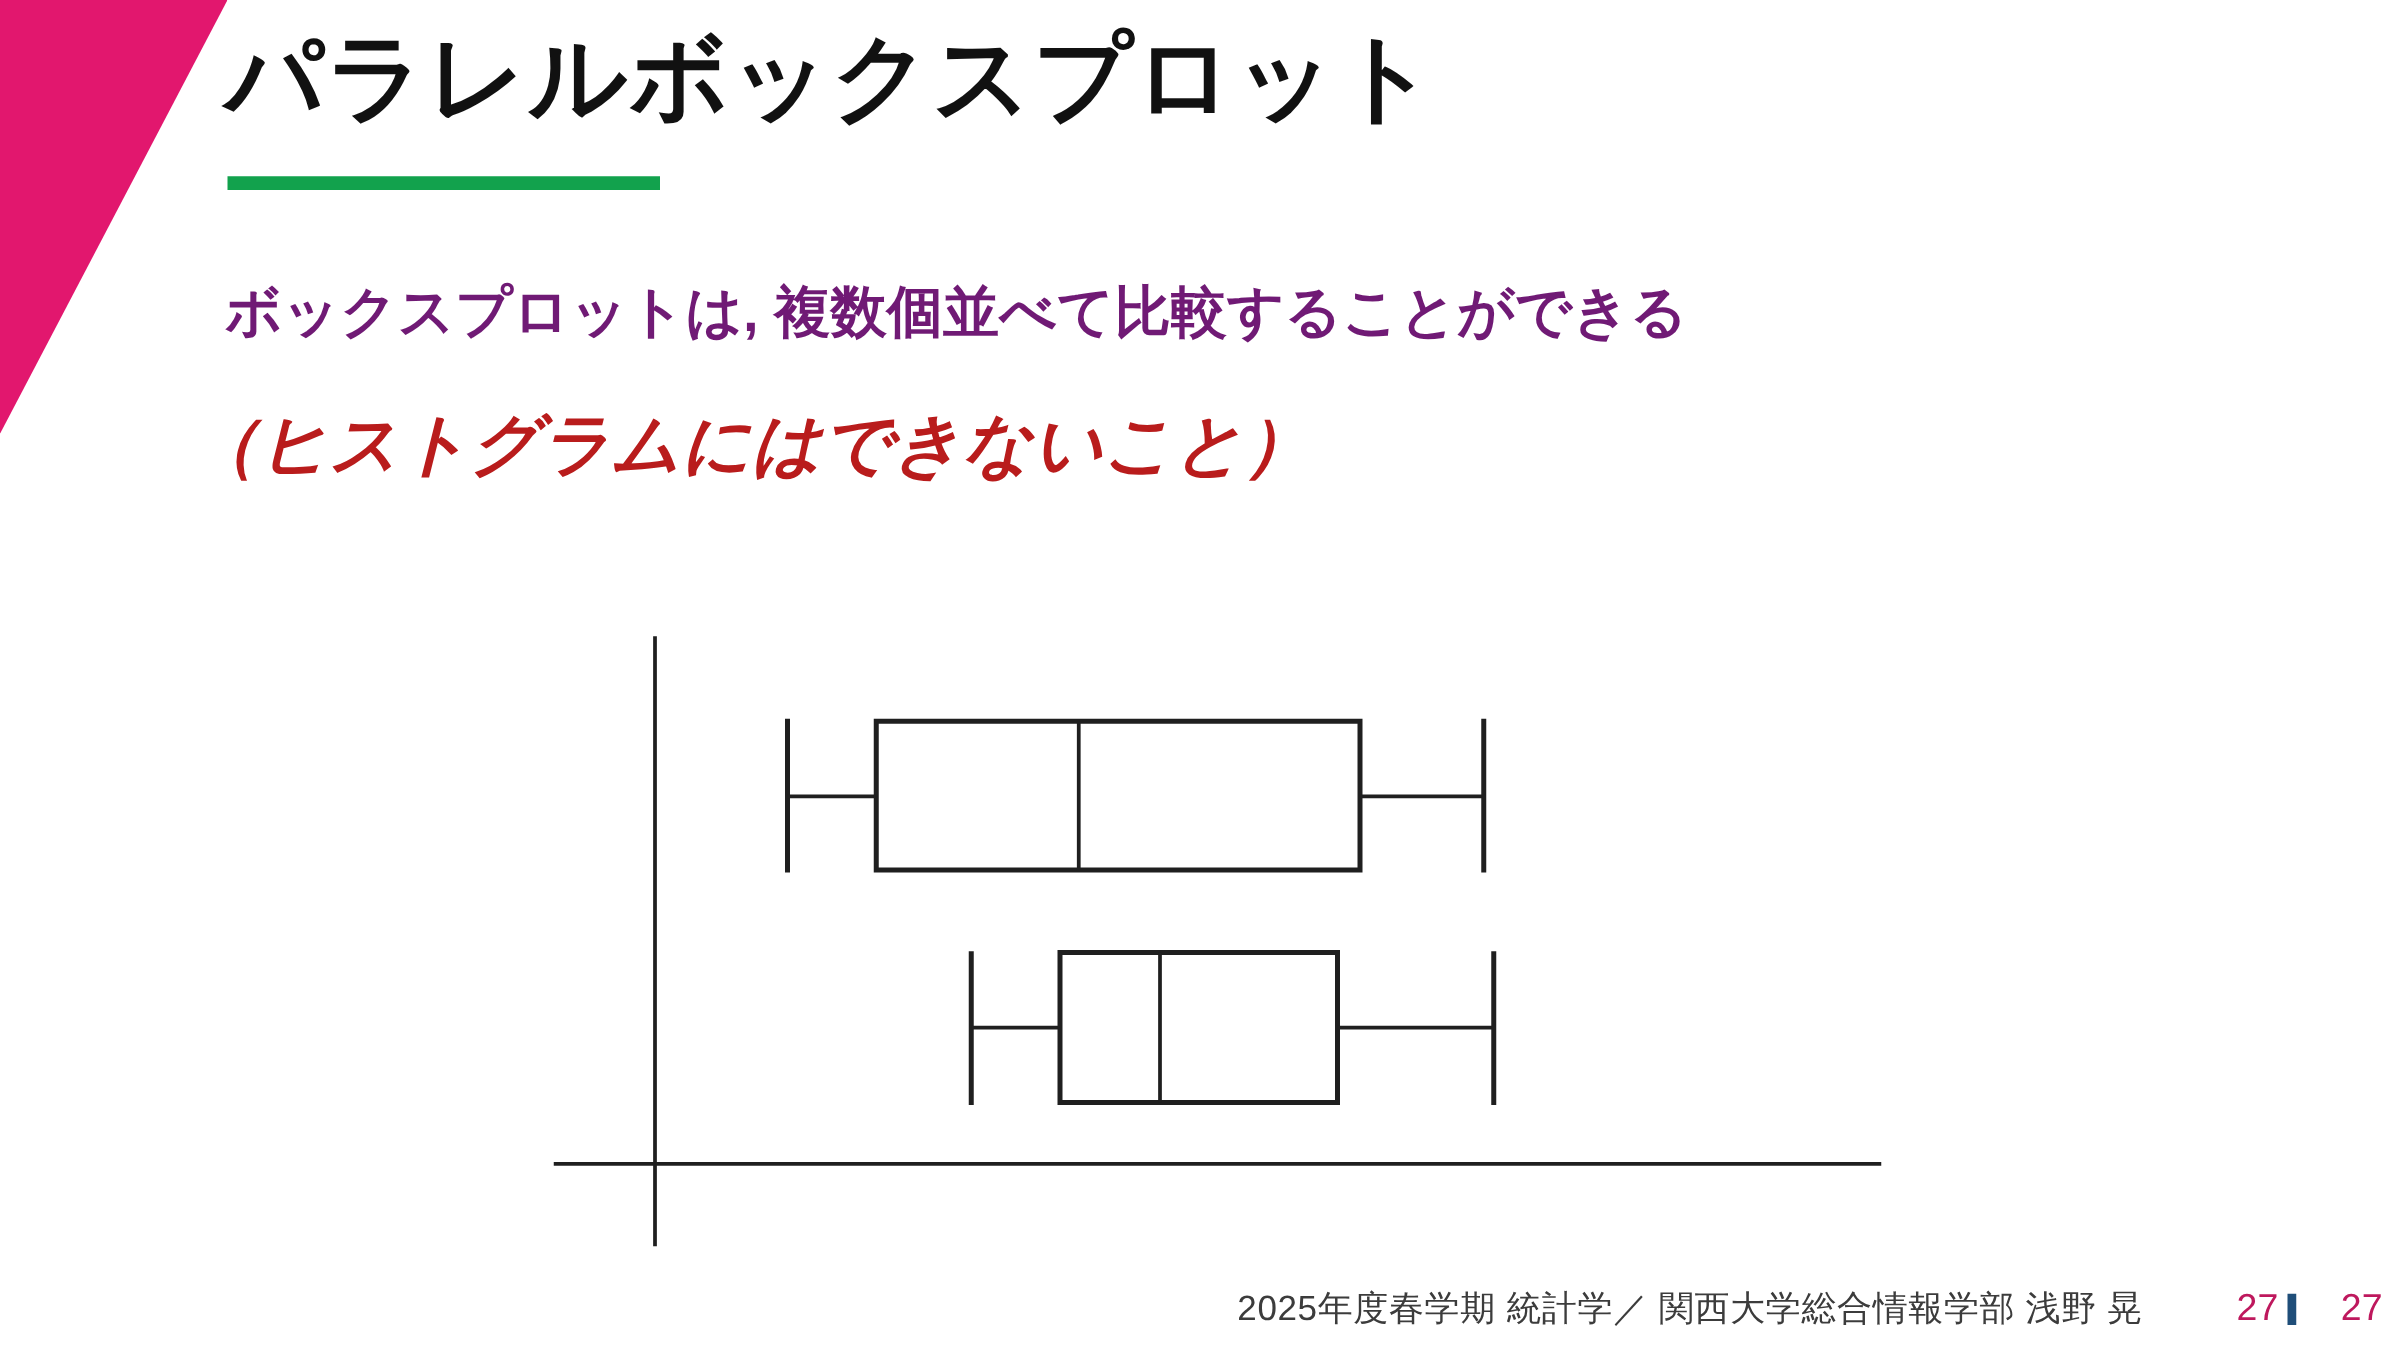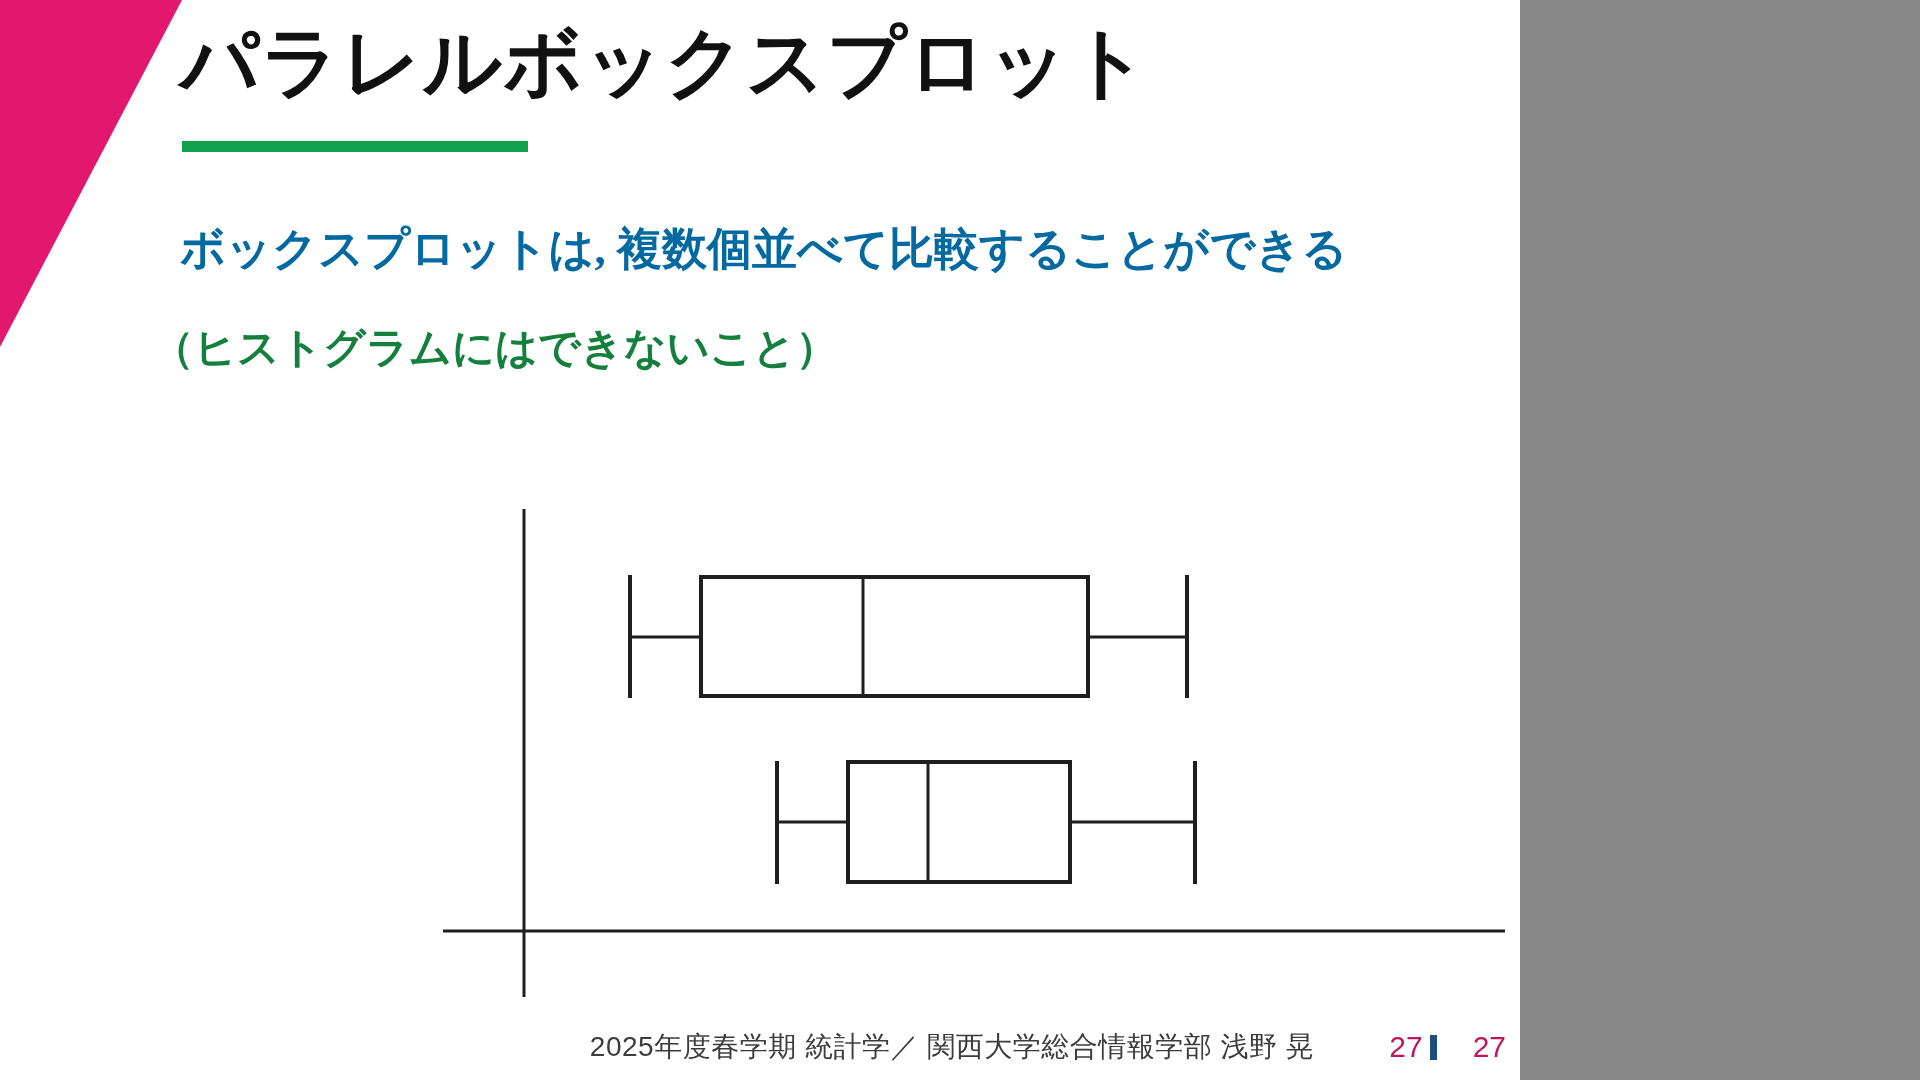--- a/index.html
+++ b/index.html
@@ -1,38 +1,38 @@
 <!DOCTYPE html>
 <html><head>
 <meta charset="utf-8">
 <style>
   html,body{margin:0;padding:0;background:#888;}
   .slide{
-    position:relative;width:1520px;height:1080px;background:#ffffff;
+    position:relative;width:1920px;height:1080px;background:#ffffff;
     overflow:hidden;font-family:"Liberation Sans","DejaVu Sans",sans-serif;
   }
   .corner-accent{
     position:absolute;left:0;top:0;width:182px;height:347px;
     clip-path:polygon(0 0,100% 0,0 100%);
   }
   .page-title{
     position:absolute;left:180px;top:22px;margin:0;
     font-size:78px;font-weight:bold;color:#111;line-height:1.05;
     letter-spacing:1px;white-space:nowrap;
   }
   .title-underline{
     position:absolute;left:182px;top:141px;width:346px;height:11px;
   }
   .lead-text{
     position:absolute;left:180px;top:224px;
     font-size:45px;font-weight:bold;line-height:1.15;white-space:nowrap;
   }
   .sub-text{
     position:absolute;left:152px;top:324px;
-    font-size:42px;font-weight:bold;color:#15803d;line-height:1.15;white-space:nowrap;
+    font-size:55px;font-weight:bold;color:#b91c1c;line-height:1.15;white-space:nowrap;font-style:italic;
   }
   .diagram-svg{position:absolute;left:0;top:0;width:1920px;height:1080px;}
   .footer{
     position:absolute;right:14px;bottom:14px;
     display:flex;align-items:center;
   }
   .footer-credit{
     font-size:28px;color:#3c3c3c;white-space:nowrap;letter-spacing:0.5px;
   }
   .page-block{display:flex;align-items:center;margin-left:46px;}
@@ -43,21 +43,21 @@
 <body>
 
 <div class="slide">
 
   <div class="corner-accent" style="background: rgb(226, 23, 110);"></div>
 
   <h1 class="page-title">パラレルボックスプロット</h1>
 
   <div class="title-underline" style="background: rgb(18, 162, 77);"></div>
 
-  <div class="lead-text" style="color: #0369a1; font-family: Liberation Serif, serif;">ボックスプロットは, 複数個並べて比較することができる</div>
+  <div class="lead-text" style="color: #701a75;">ボックスプロットは, 複数個並べて比較することができる</div>
 
   <div class="sub-text">（ヒストグラムにはできないこと）</div>
 
   <svg class="diagram-svg" viewBox="0 0 1920 1080" xmlns="http://www.w3.org/2000/svg">
       <line x1="524" y1="509" x2="524" y2="997" stroke="#1f1f1f" stroke-width="3"></line>
       <line x1="443" y1="931" x2="1505" y2="931" stroke="#1f1f1f" stroke-width="3"></line>
       <line x1="630" y1="575" x2="630" y2="698" stroke="#1f1f1f" stroke-width="4"></line>
       <line x1="630" y1="637" x2="701" y2="637" stroke="#1f1f1f" stroke-width="3"></line>
       <rect x="701" y="577" width="387" height="119" fill="none" stroke="#1f1f1f" stroke-width="4"></rect>
       <line x1="863" y1="577" x2="863" y2="696" stroke="#1f1f1f" stroke-width="3"></line>

